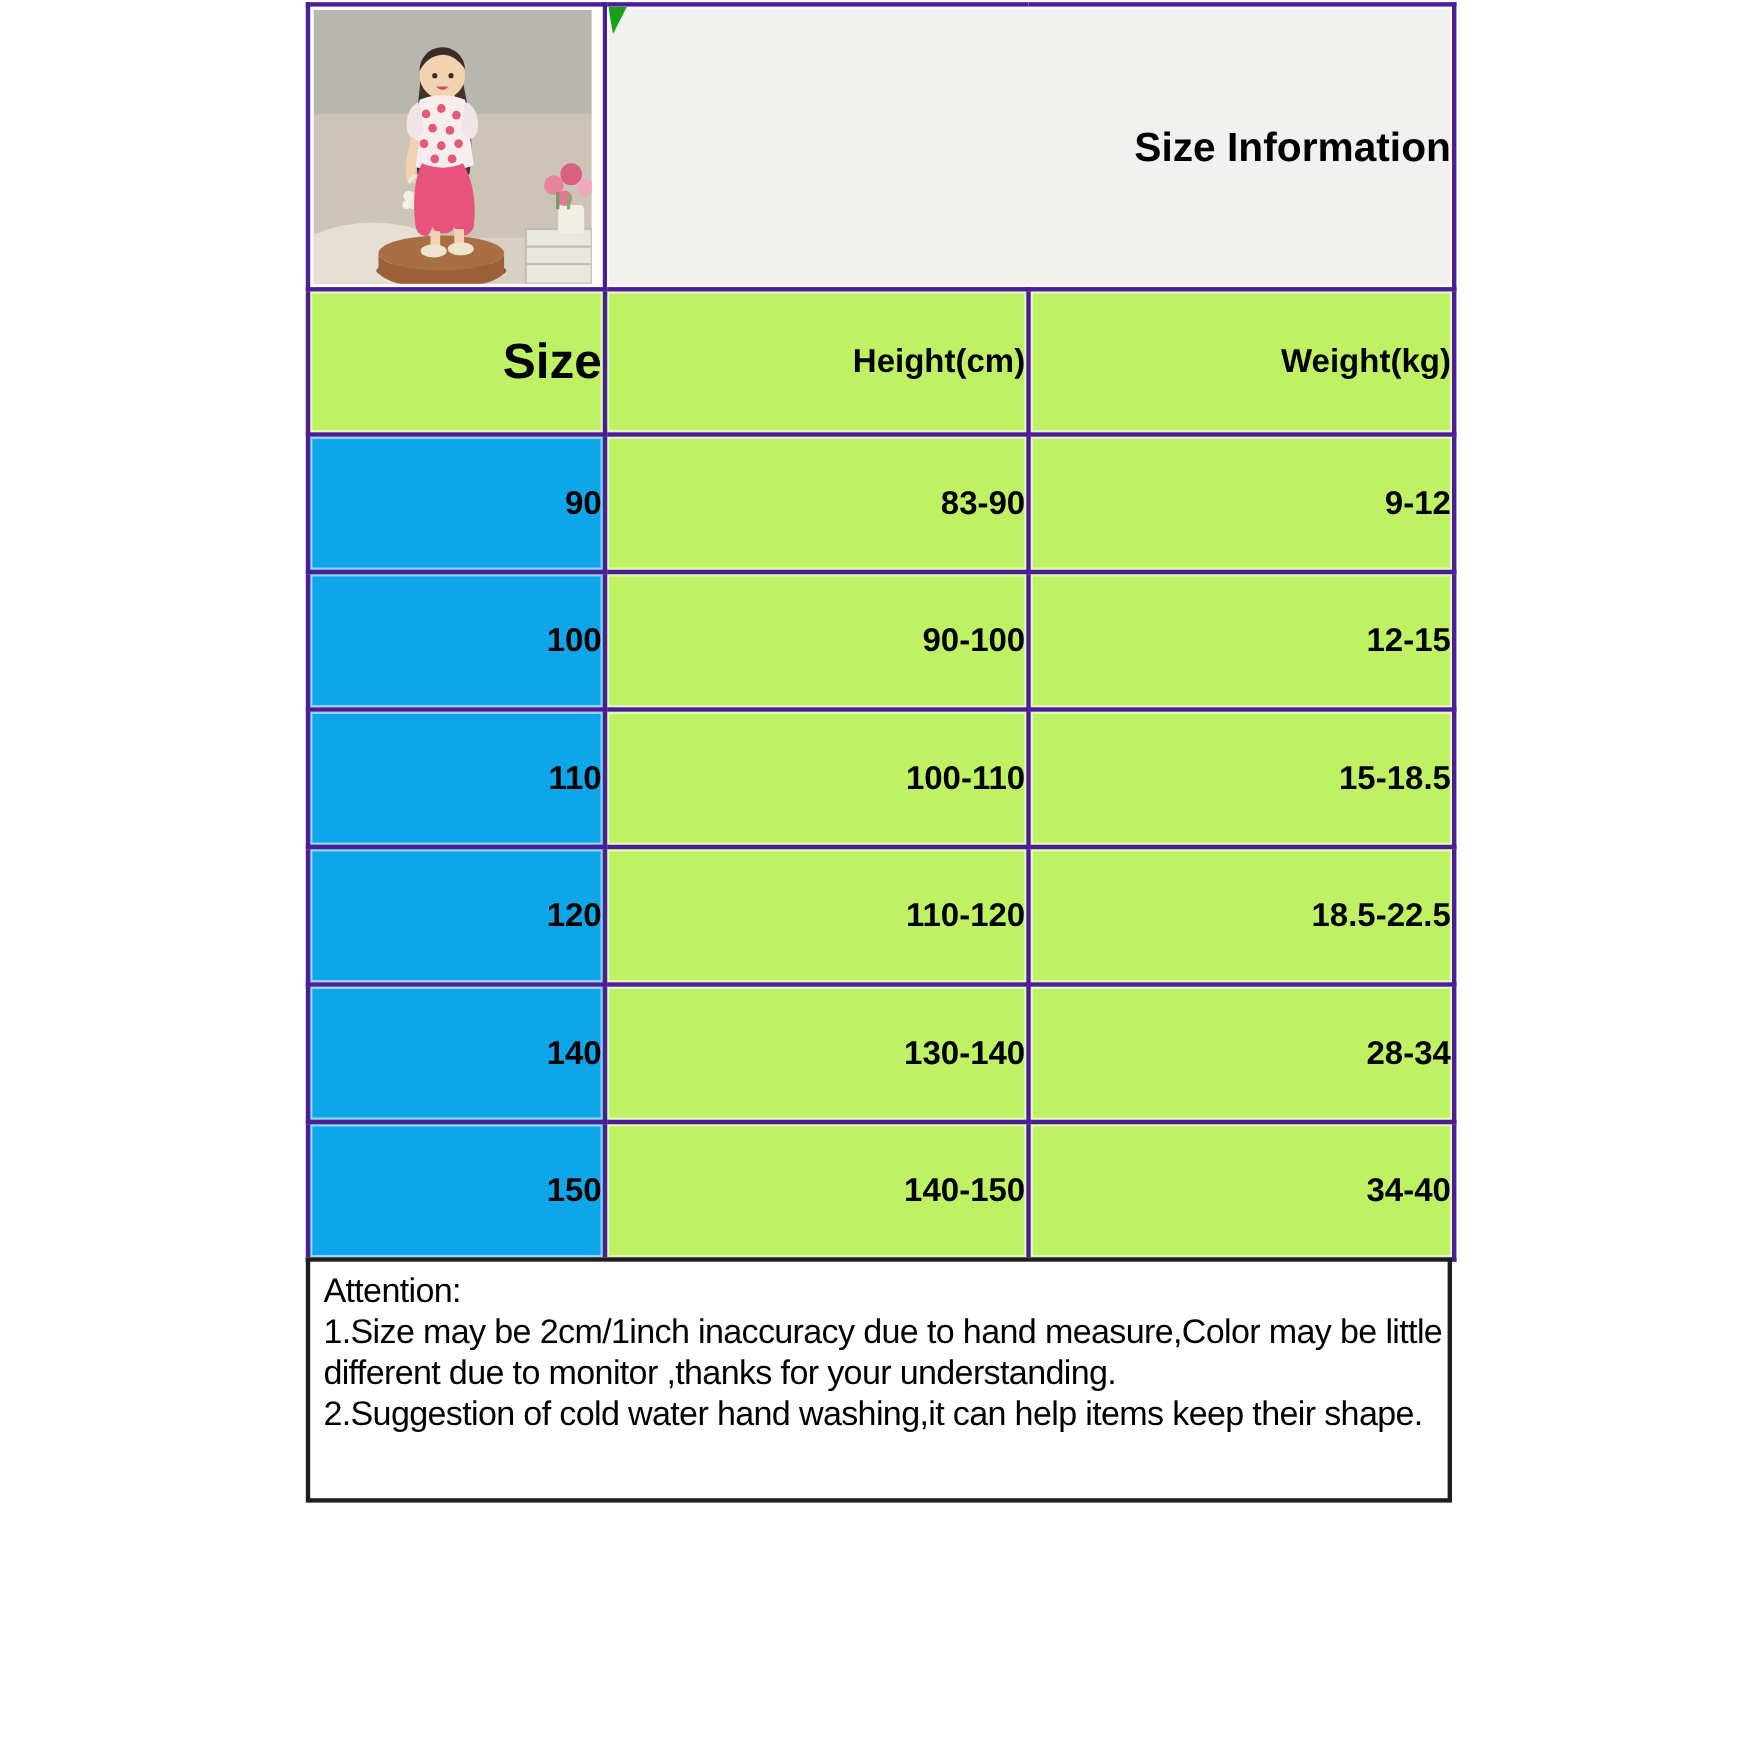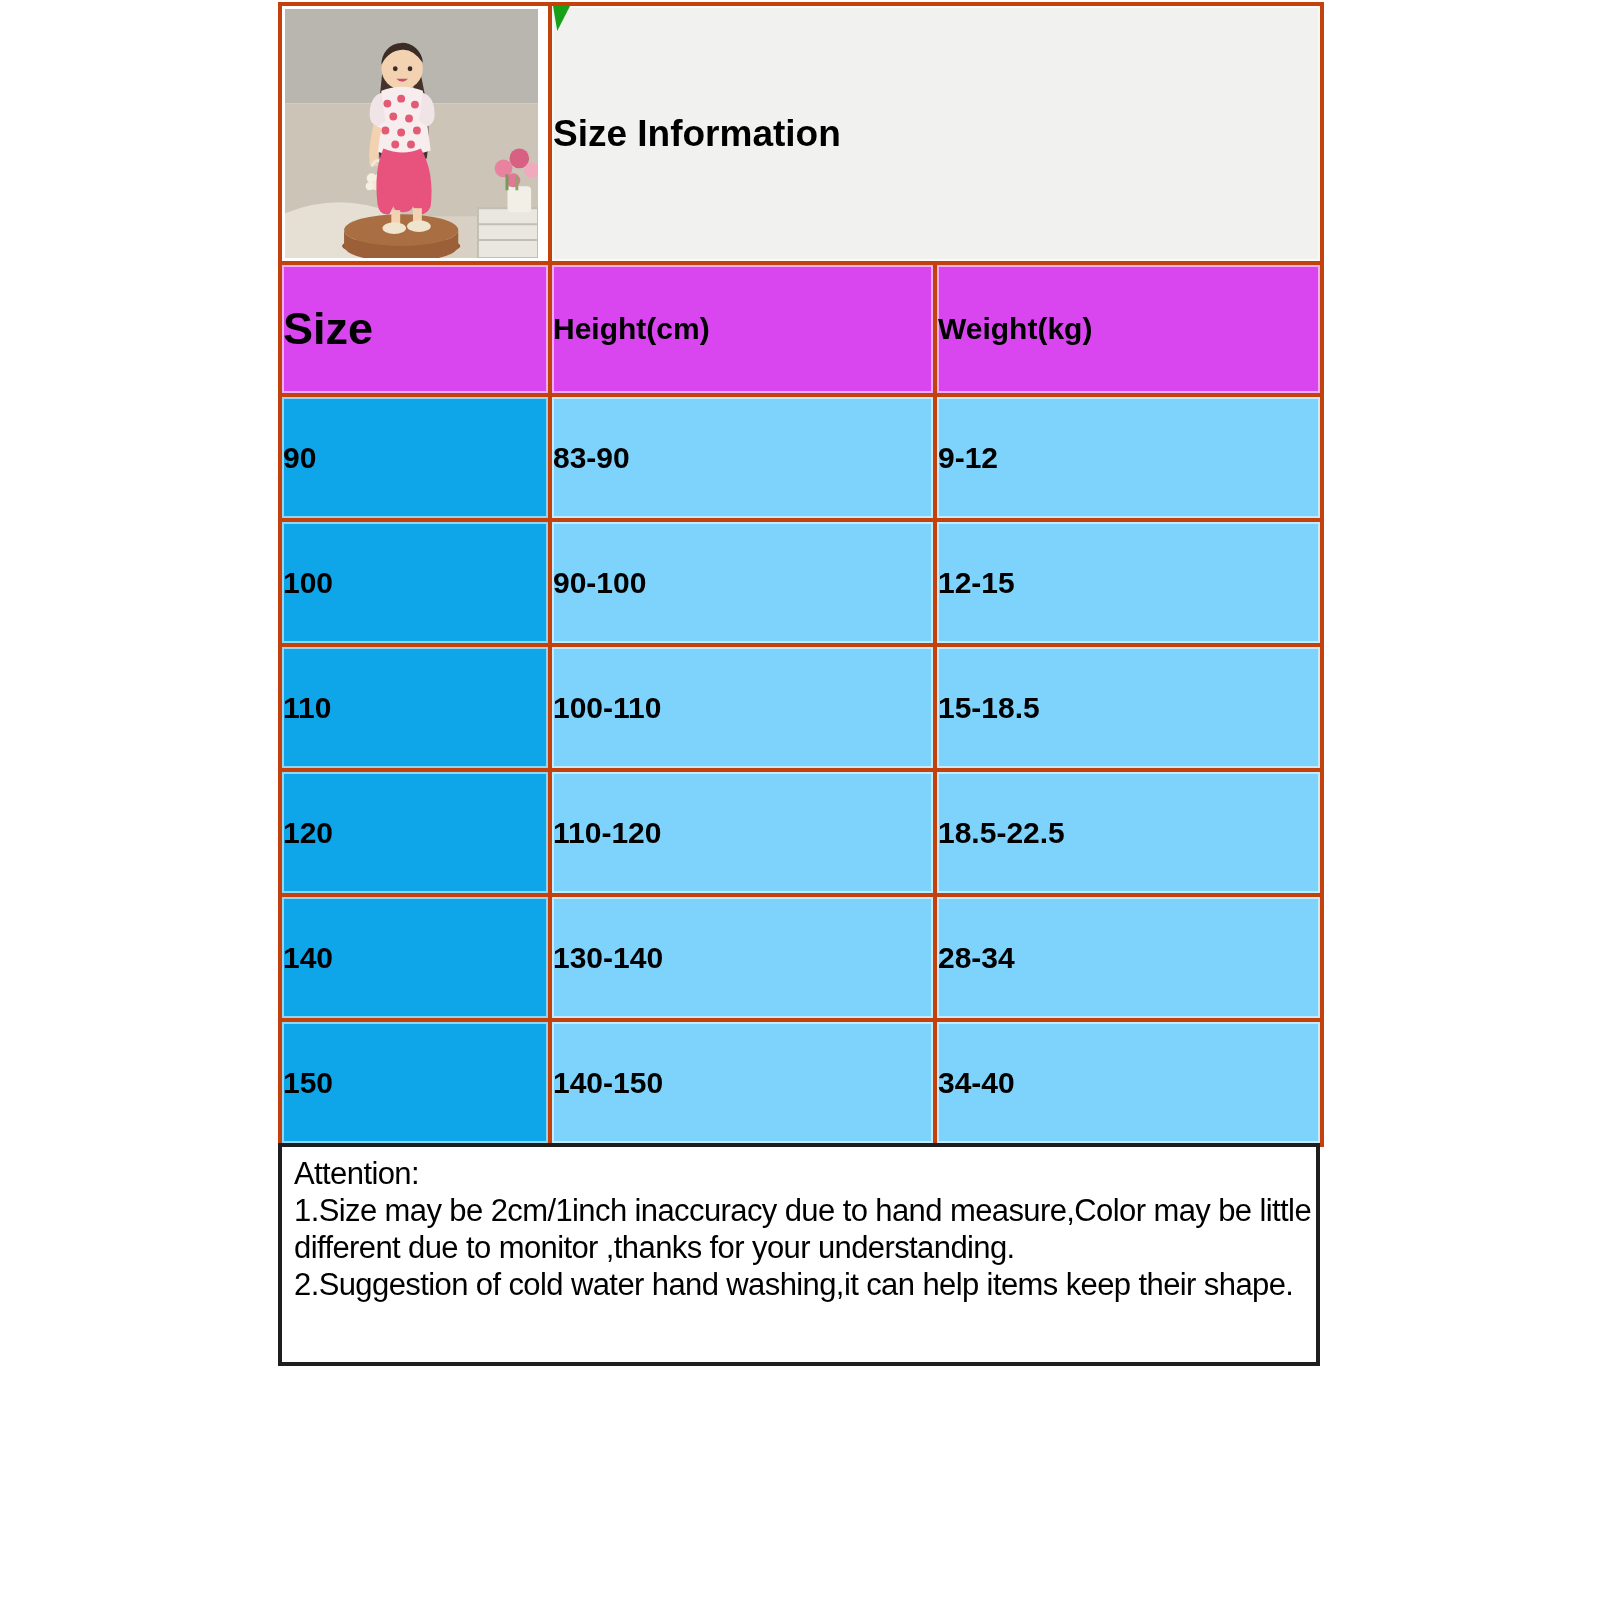--- a/index.html
+++ b/index.html
@@ -16,22 +16,22 @@
     left: 278px;
     top: 2px;
     width: 1042px;
   }
   table.size-table {
     border-collapse: collapse;
     table-layout: fixed;
     width: 1042px;
   }
   table.size-table td {
-    border: 4px solid #c2410c;
-    text-align: left;
+    border: 4px solid #4c1d95;
+    text-align: right;
     vertical-align: middle;
     overflow: hidden;
   }
   col.c1 { width: 270px; }
   col.c2 { width: 385px; }
   col.c3 { width: 387px; }
 
   
   .photo-cell {
     height: 249px;
@@ -53,31 +53,31 @@
     left: 1px;
     width: 17px;
     height: 25px;
     background: #18a018;
     clip-path: polygon(0 0, 100% 0, 25% 100%);
   }
 
   
   .head-row td {
     height: 126px;
-    background: #d946ef;
+    background: #bef264;
     font-weight: bold;
     font-size: 30px;
     box-shadow: inset 0 0 0 2px rgba(255,255,255,0.55);
   }
   .head-row td.size-head { font-size: 45px; }
 
   
   .data-row td {
     height: 119px;
-    background: #7dd3fc;
+    background: #bef264;
     font-weight: bold;
     font-size: 30px;
     box-shadow: inset 0 0 0 2px rgba(255,255,255,0.55);
   }
   .data-row td:first-child { background: #0ea5e9; }
 
   
   .attention {
     box-sizing: border-box;
     width: 1042px;

